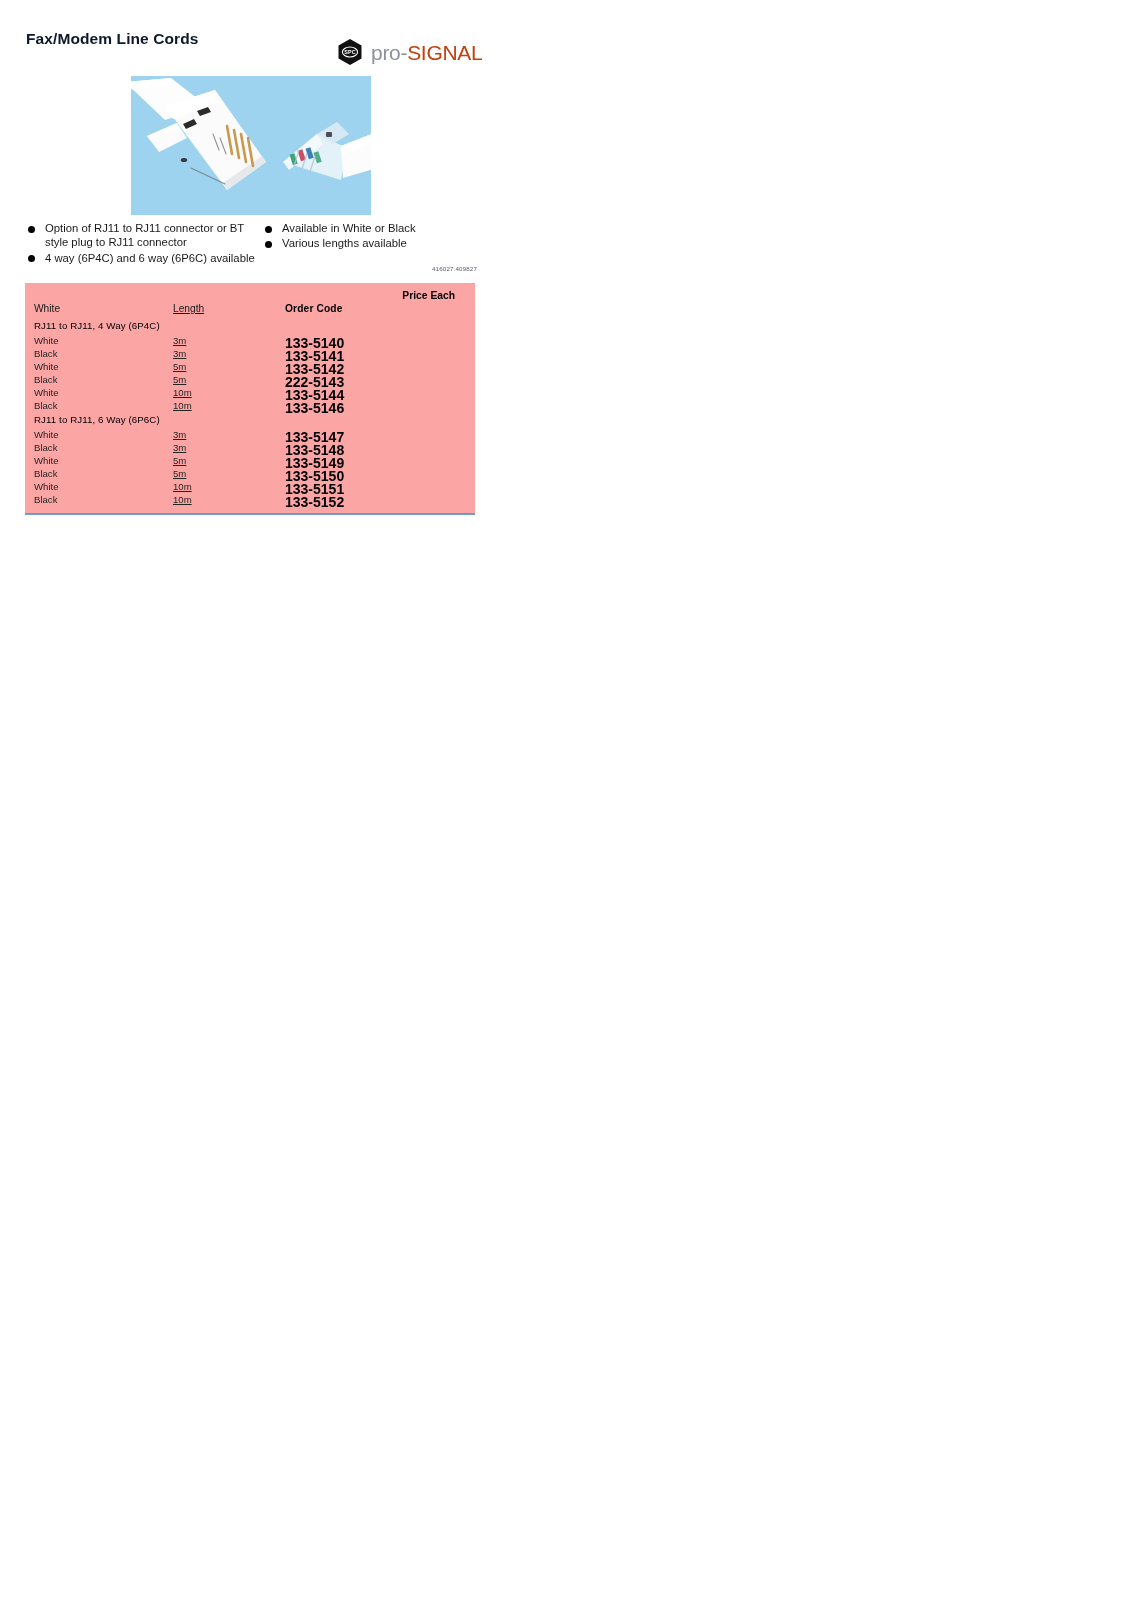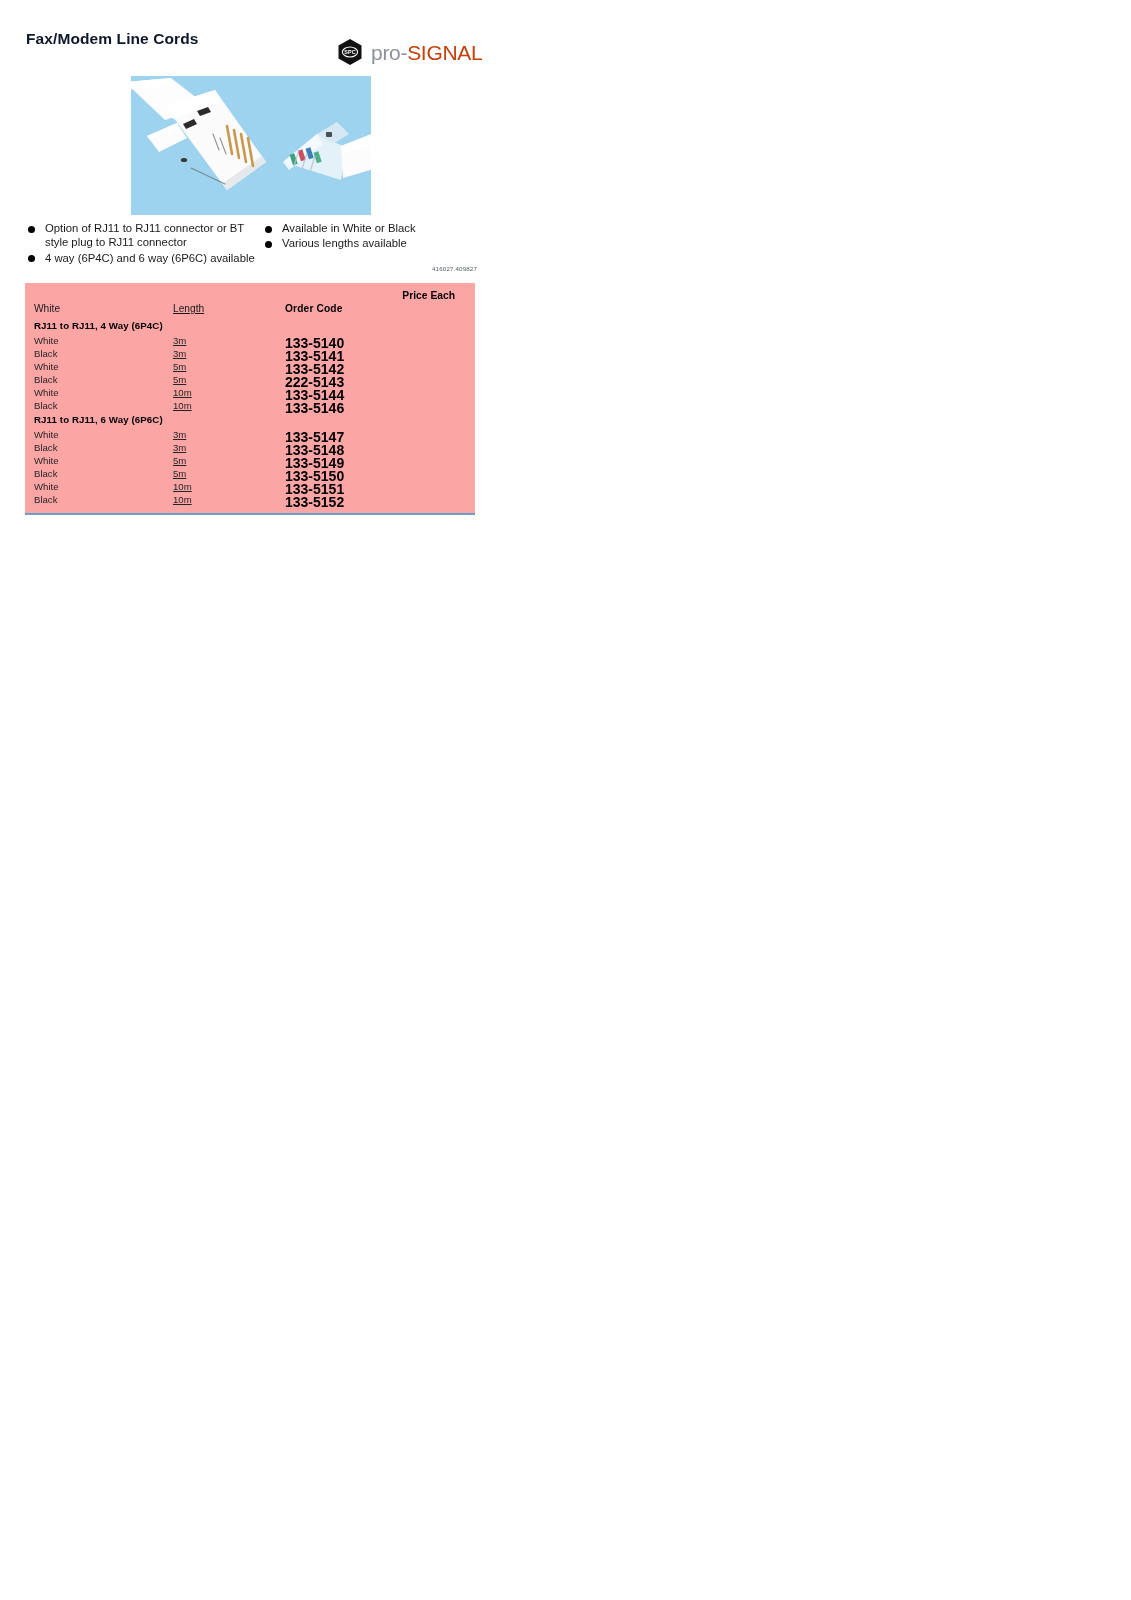--- a/index.html
+++ b/index.html
@@ -198,21 +198,21 @@
     font-size: 10.2px;
     font-weight: bold;
     letter-spacing: 0.15px;
   }
 
   .pt-group .g-label {
     position: absolute;
     left: 9px;
     top: 1px;
     font-size: 9.7px;
-    font-weight: bold;
+    font-weight: normal;
     letter-spacing: 0.1px;
     white-space: nowrap;
   }
 
   .pt-body {
     padding-bottom: 6px;
   }
   .row-colour, .row-length { color: #242424; }
 </style>
 </head>

